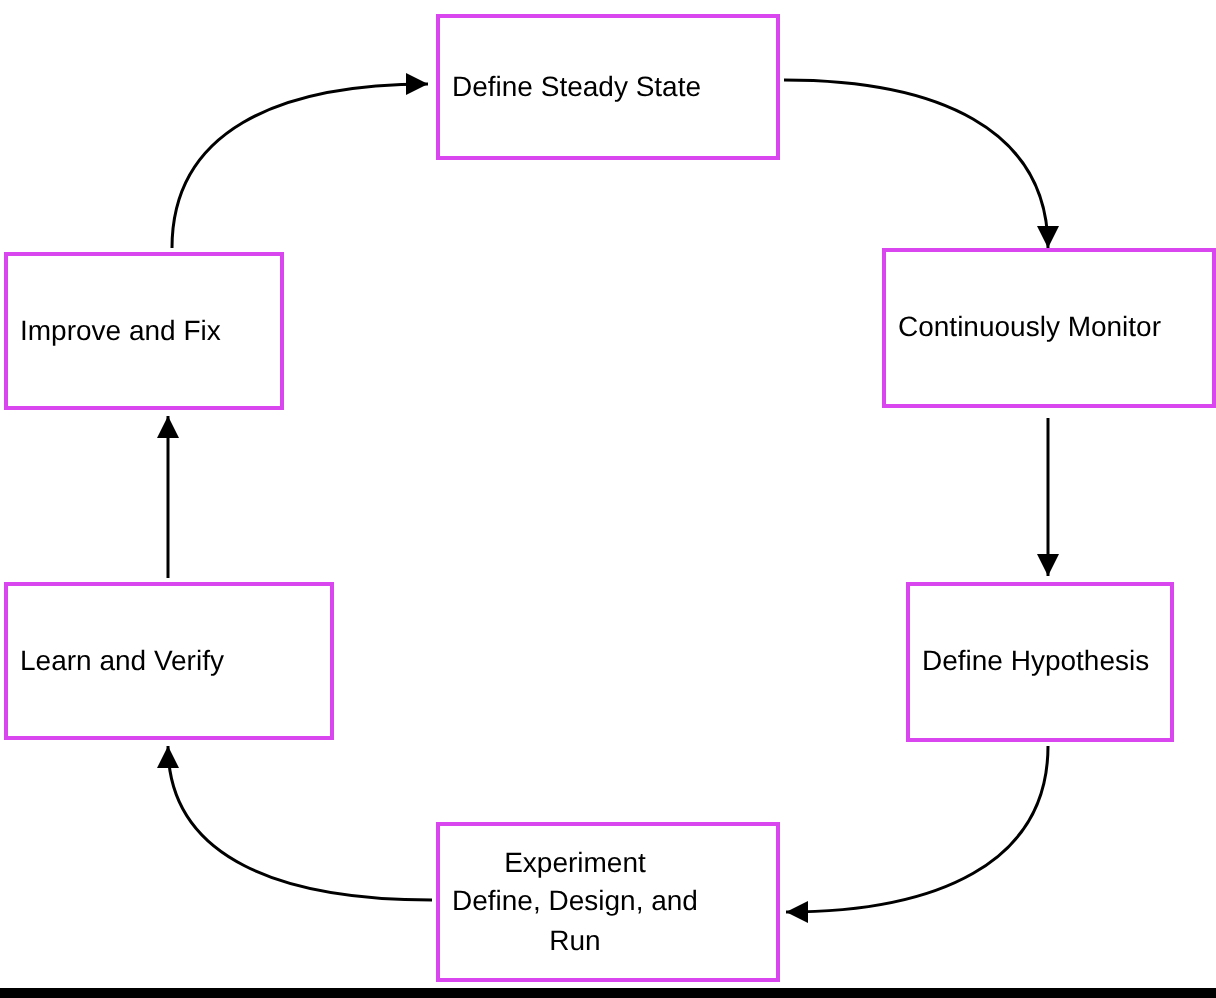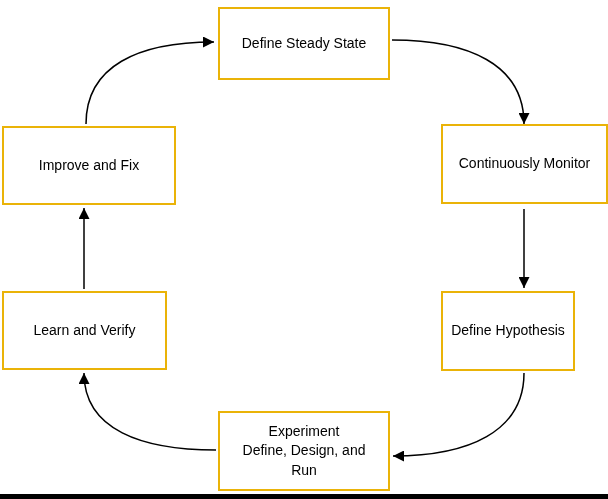--- a/index.html
+++ b/index.html
@@ -19,24 +19,24 @@
       position: absolute;
       top: 0;
       left: 0;
       width: 608px;
       height: 499px;
     }
     .node {
       position: absolute;
       box-sizing: border-box;
       background: #ffffff;
-      border: 2px solid #eab308;
+      border: 2px solid #d946ef;
       display: flex;
       align-items: center;
-      justify-content: center;
+      justify-content: flex-start;
     }
     .node-label {
       font-size: 14px;
       color: #000000;
       text-align: center;
       white-space: pre-line;
       line-height: 1.4;
       padding: 0 6px;
     }
     .bottom-edge {
@@ -74,32 +74,32 @@
   </svg>
 
   <div class="node" style="left:218px; top:7px; width:172px; height:73px;">
     <span class="node-label">Define Steady State</span>
   </div>
 
   <div class="node" style="left:441px; top:124px; width:167px; height:80px;">
     <span class="node-label">Continuously Monitor</span>
   </div>
 
-  <div class="node" style="left:441px; top:291px; width:134px; height:80px;">
+  <div class="node" style="left:453px; top:291px; width:134px; height:80px;">
     <span class="node-label">Define Hypothesis</span>
   </div>
 
   <div class="node" style="left:218px; top:411px; width:172px; height:80px;">
     <span class="node-label">Experiment
 Define, Design, and
 Run</span>
   </div>
 
   <div class="node" style="left:2px; top:291px; width:165px; height:79px;">
     <span class="node-label">Learn and Verify</span>
   </div>
 
-  <div class="node" style="left:2px; top:126px; width:174px; height:79px;">
+  <div class="node" style="left:2px; top:126px; width:140px; height:79px;">
     <span class="node-label">Improve and Fix</span>
   </div>
 
   <div class="bottom-edge"></div>
 </div>
 
 </body></html>

